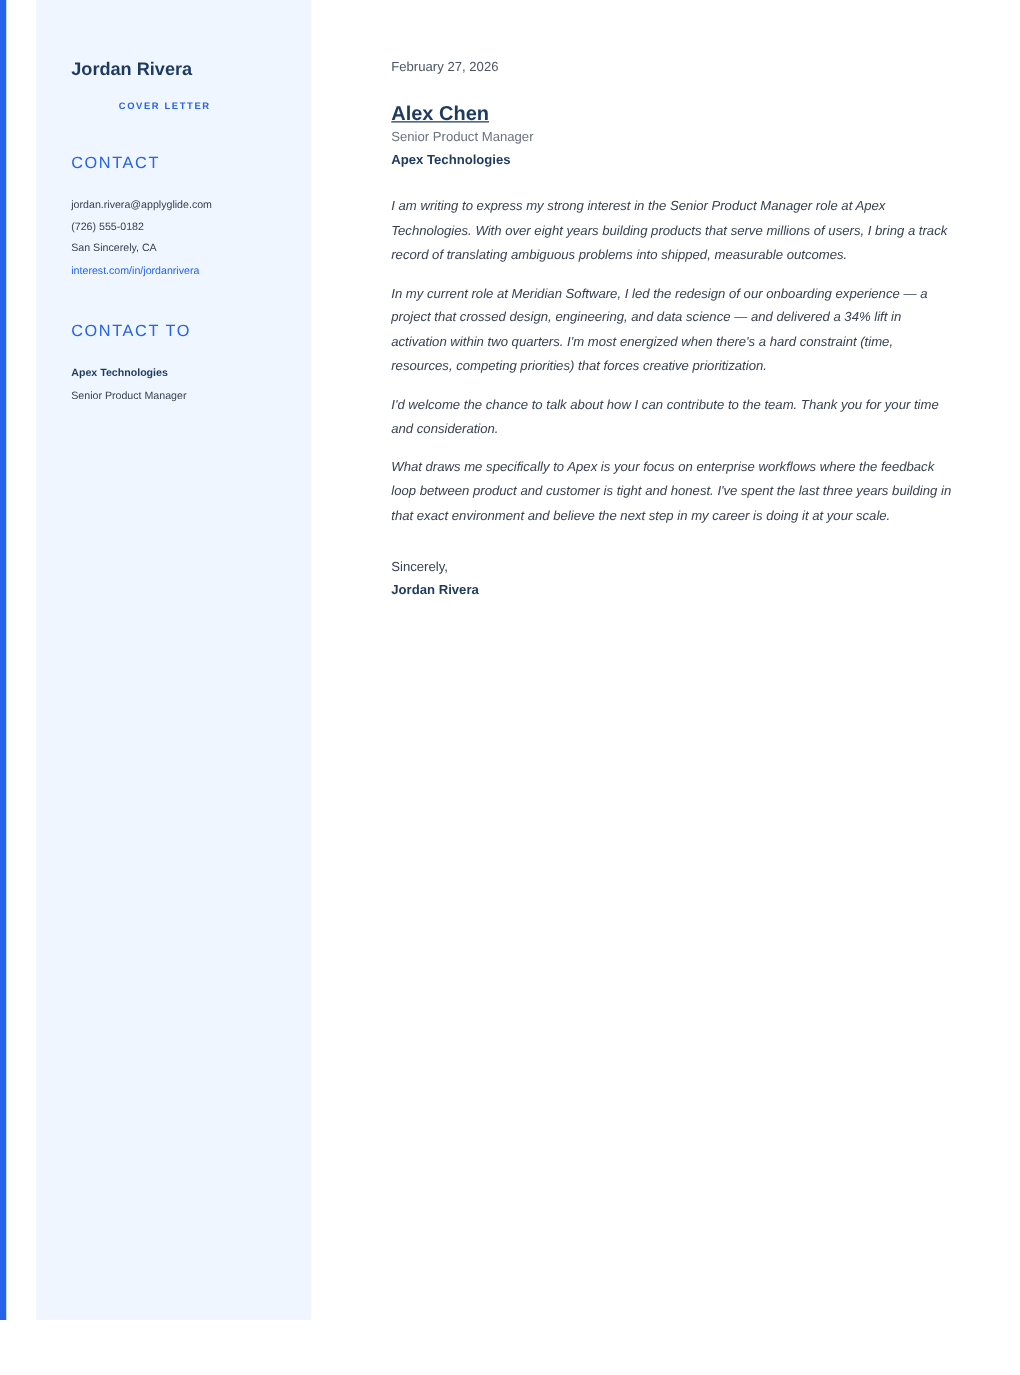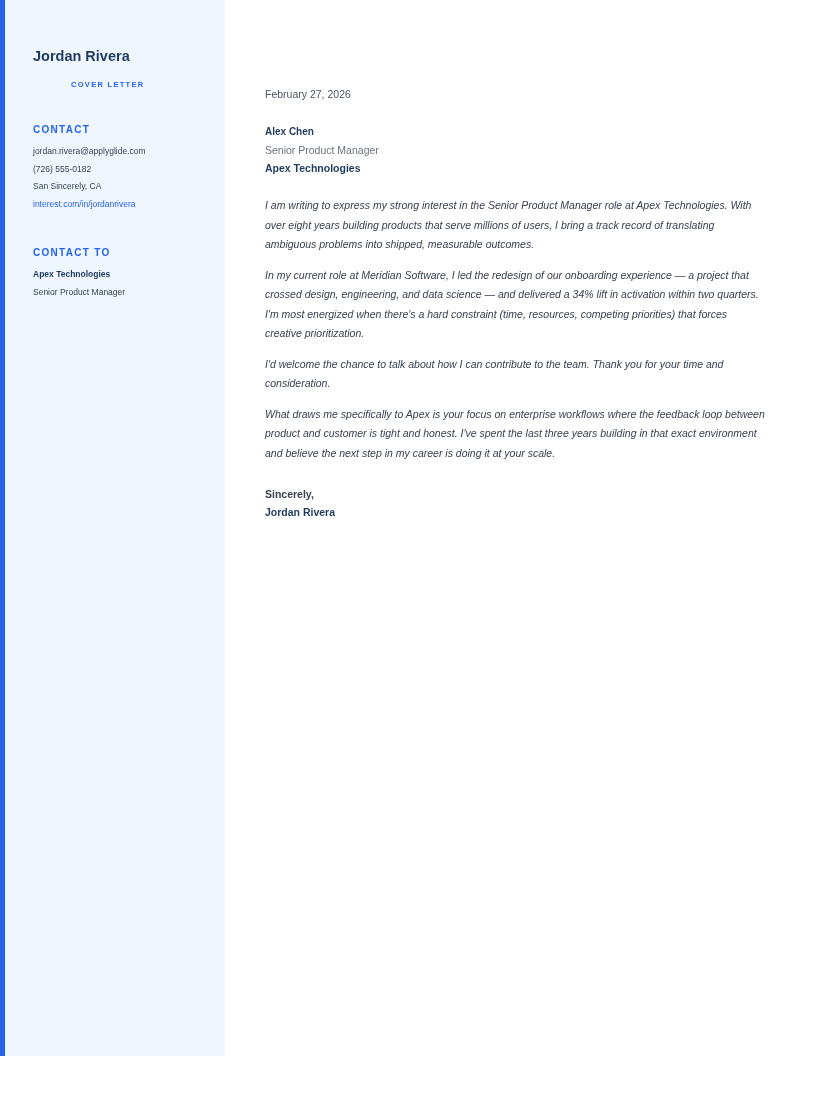--- a/index.html
+++ b/index.html
@@ -1,39 +1,39 @@
 <!DOCTYPE html>
 <html><head>
   <meta charset="utf-8">
   <style>
     html, body { margin: 0; padding: 0; background: #ffffff; }
     body { width: 816px; height: 1100px; position: relative; font-family: "Liberation Sans", sans-serif; overflow: hidden; }
-    .page { position: absolute; left: 0; top: 0; width: 816px; height: 1056px; display: flex; }
+    .page { position: absolute; left: 0; top: 0; width: 816px; height: 1056px; display: flex; gap: 24px; }
     .accent { width: 5px; height: 1056px; background: #2563eb; }
     .sidebar { width: 220px; height: 1056px; background: #eff6ff; box-sizing: border-box; padding: 47px 0 0 28px; }
     .name { font-size: 14.5px; font-weight: bold; color: #1e3a5f; margin: 0; line-height: 18px; }
     .doc-type { font-size: 7.5px; font-weight: bold; letter-spacing: 1.3px; color: #2563eb; margin-top: 15px; line-height: 10px; margin-left: 38px; }
-    .section-label { font-size: 10px; font-weight: bold; letter-spacing: 1.3px; color: #2563eb; line-height: 10px; }
+    .section-label { font-size: 13px; font-weight: normal; letter-spacing: 1.3px; color: #2563eb; line-height: 10px; }
     .contact-label { margin-top: 35px; }
     .applying-label { margin-top: 35px; }
     .side-item { font-size: 8.5px; color: #374151; line-height: 17.5px; }
-    .side-list { margin-top: 8px; }
+    .side-list { margin-top: 20px; }
     .side-link { color: #2563eb; }
     .side-strong { font-weight: bold; color: #1e3a5f; }
-    .main { flex: 1; box-sizing: border-box; padding: 47px 50px 0 40px; margin-top: 40px; }
+    .main { flex: 1; box-sizing: border-box; padding: 47px 50px 0 40px; }
     .date { font-size: 10.5px; color: #4b5563; line-height: 14px; }
     .recipient { margin-top: 22px; }
-    .r-name { font-size: 10px; font-weight: bold; color: #1e3a5f; line-height: 18px; }
+    .r-name { font-size: 16px; font-weight: bold; color: #1e3a5f; line-height: 18px; text-decoration: underline; }
     .r-title { font-size: 10.5px; color: #6b7280; line-height: 18px; }
     .r-company { font-size: 10.5px; font-weight: bold; color: #1e3a5f; line-height: 18px; }
     .salutation { font-size: 11px; font-weight: bold; color: #1e3a5f; margin-top: 21px; line-height: 14px; }
     .body-paras { margin-top: 19px; }
     .para { font-size: 10.5px; color: #374151; line-height: 19.5px; margin: 0 0 11px 0; font-style: italic; }
     .closing { margin-top: 22px; }
-    .closing-line { font-size: 10.5px; color: #374151; line-height: 18px; font-weight: bold; }
+    .closing-line { font-size: 10.5px; color: #374151; line-height: 18px; }
     .sig { font-size: 10.5px; font-weight: bold; color: #1e3a5f; line-height: 18px; }
   </style>
 </head>
 <body>
 
 <div class="page">
   <div class="accent"></div>
   <aside class="sidebar">
     <h1 class="name">Jordan Rivera</h1>
     <div class="doc-type">COVER LETTER</div>

